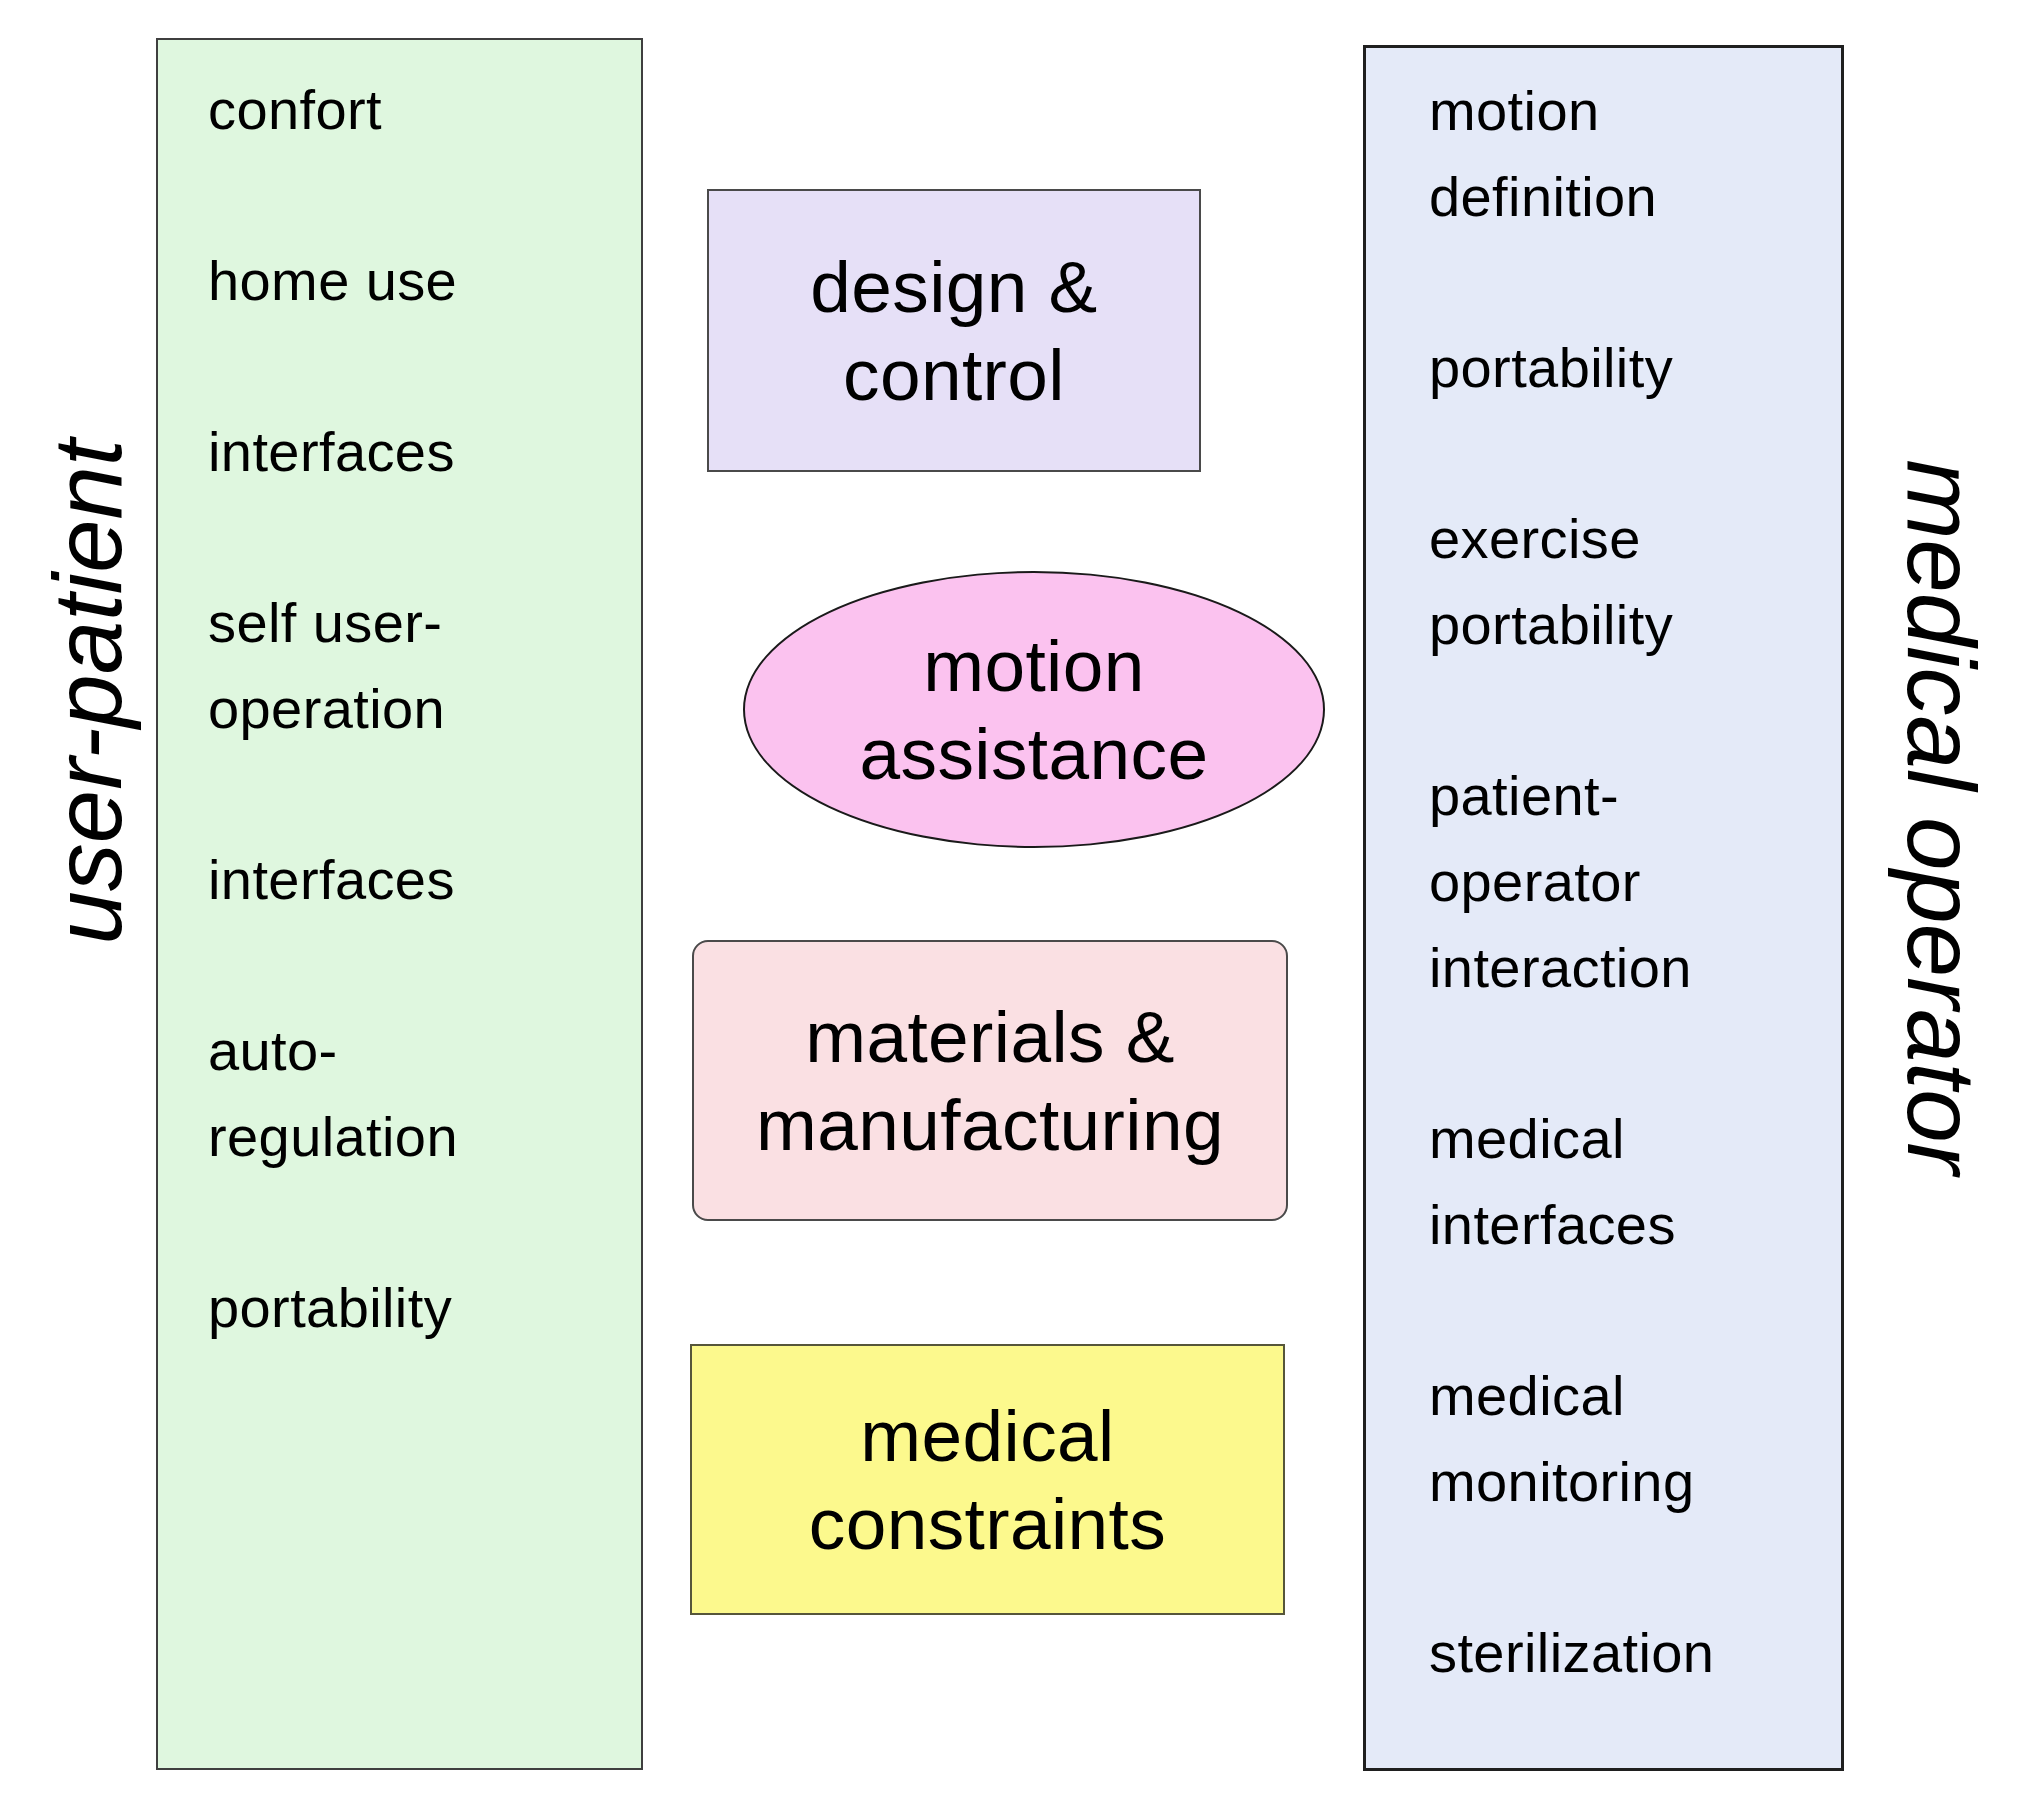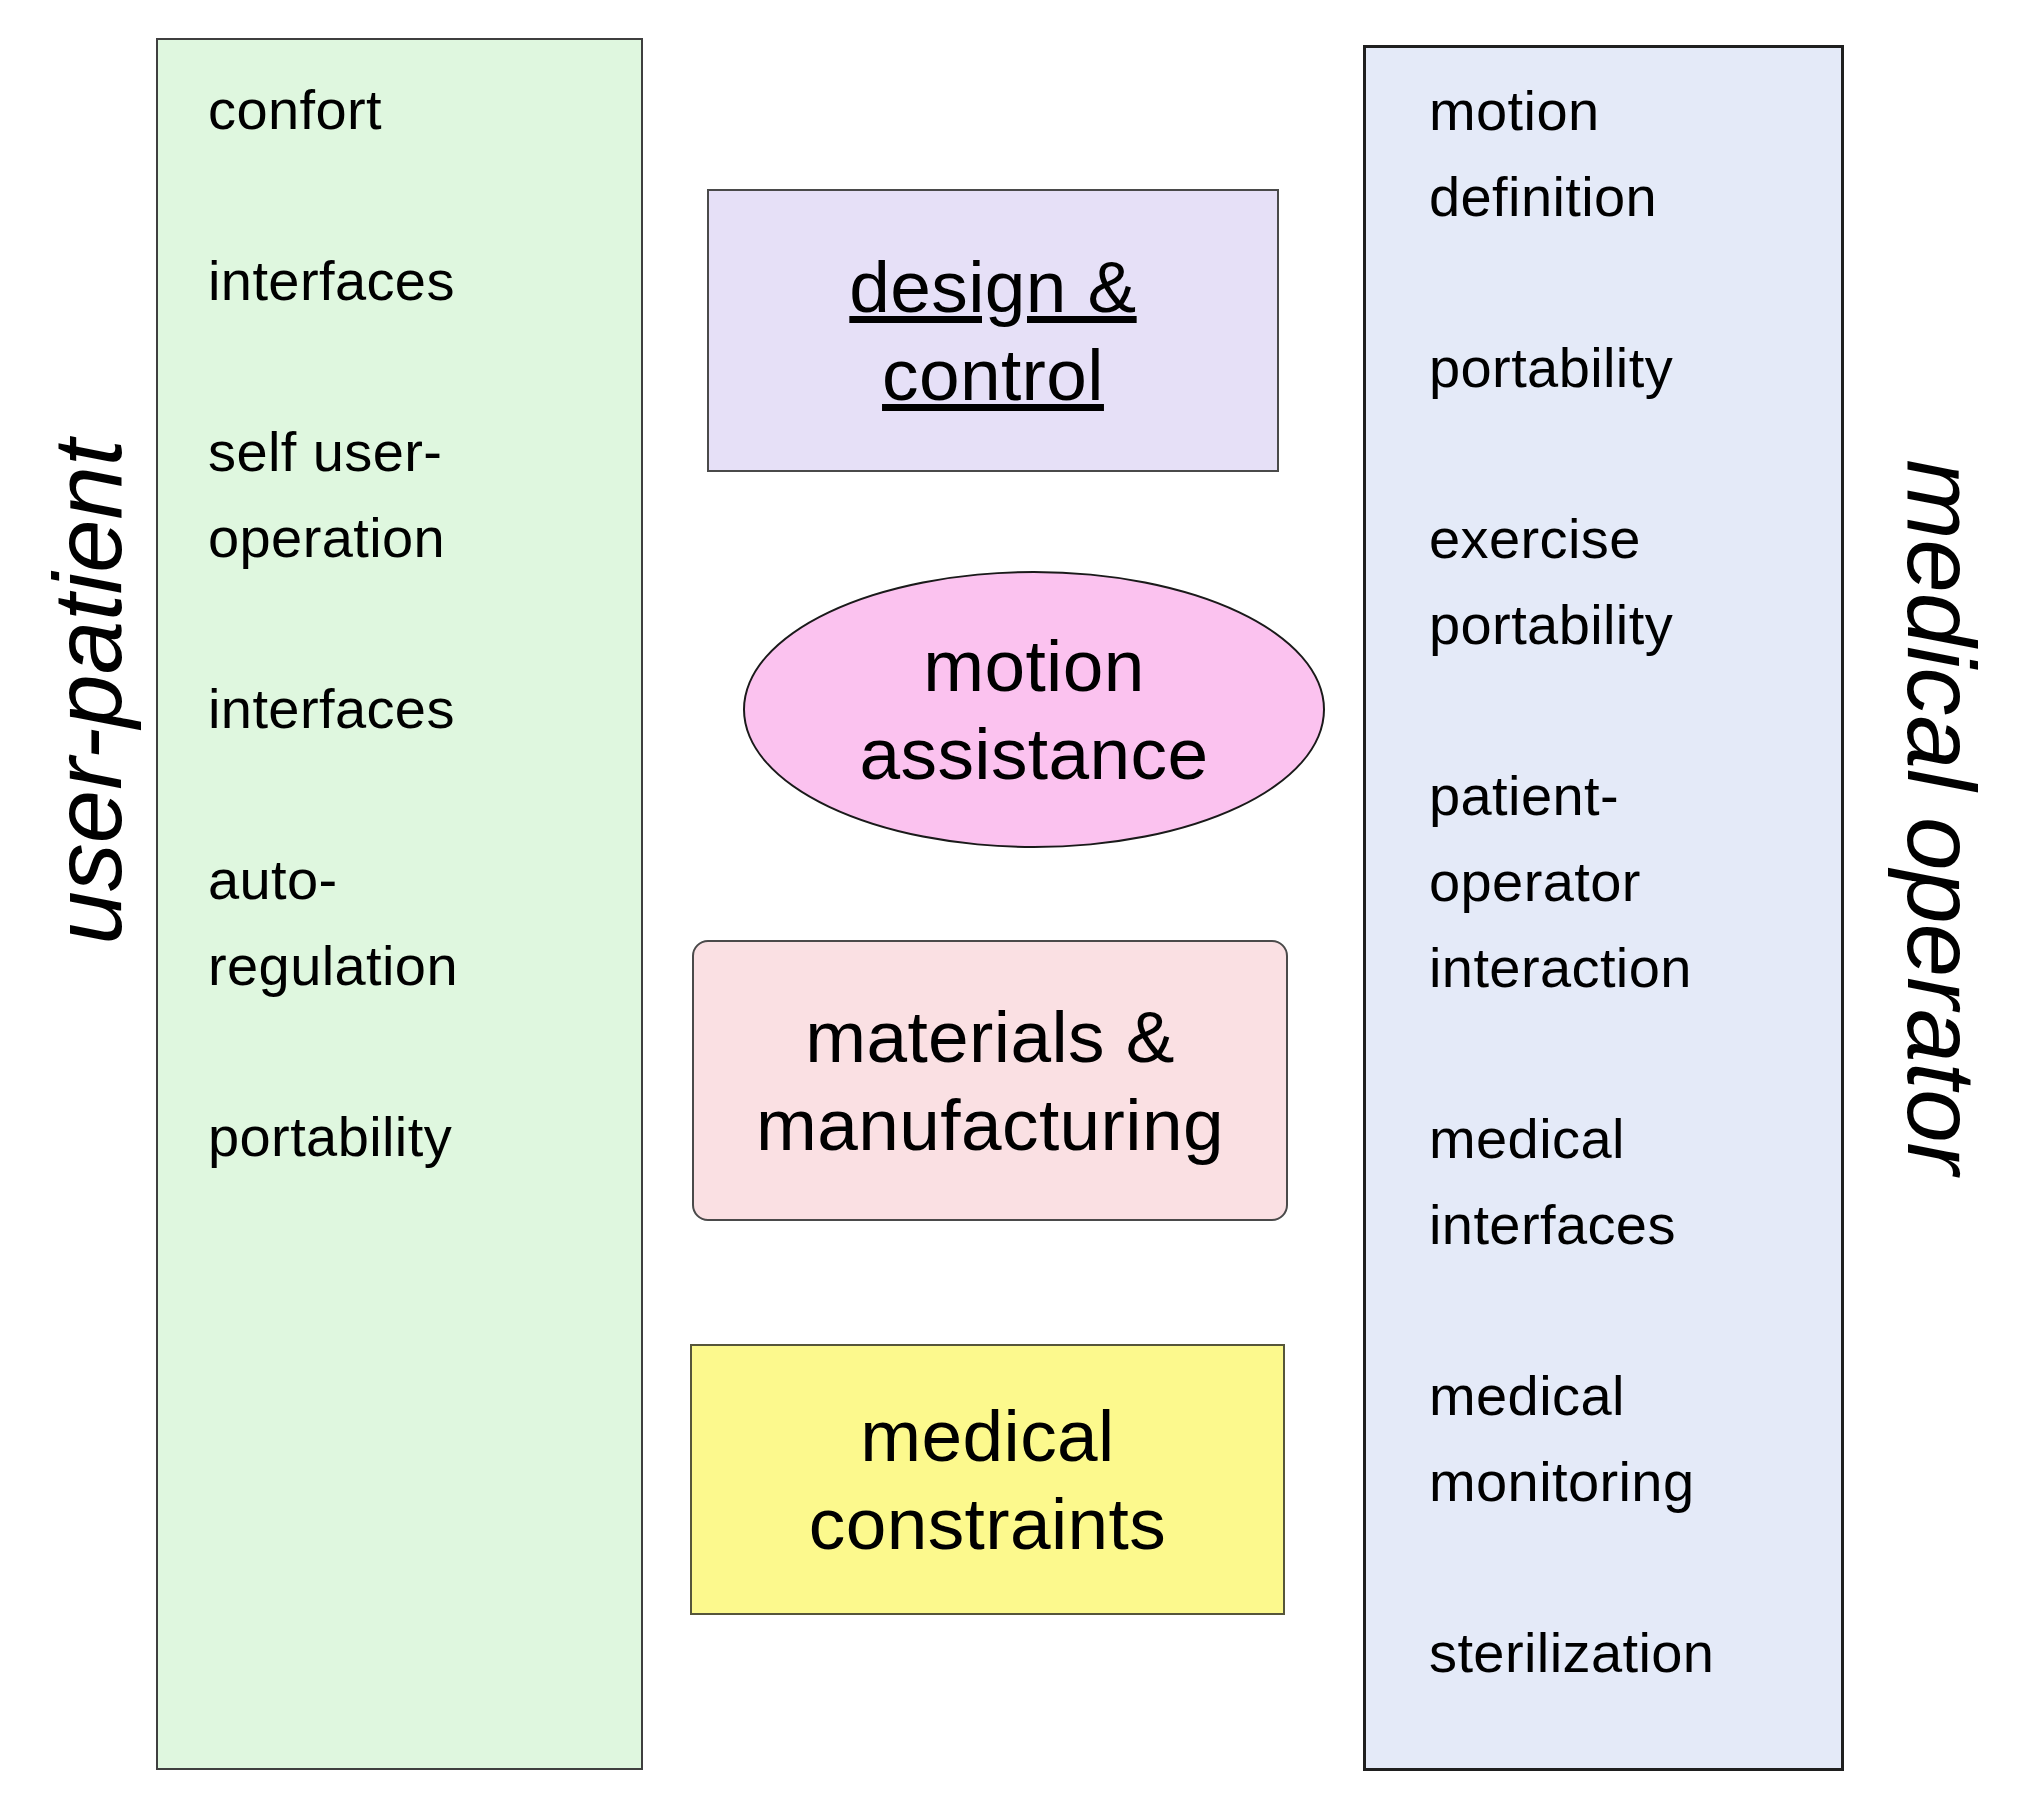--- a/index.html
+++ b/index.html
@@ -57,24 +57,23 @@
     justify-content: center;
     text-align: center;
     font-size: 73px;
     line-height: 88px;
     white-space: pre-line;
     letter-spacing: 0.4px;
   }
   #design-control-box {
     left: 707px;
     top: 189px;
-    width: 572px;
+    width: 494px;
     height: 283px;
     border: 2.4px solid #4a4a4a;
-    text-decoration: underline;
   }
   #motion-assistance-ellipse {
     left: 743px;
     top: 571px;
     width: 582px;
     height: 277px;
     border: 2.4px solid #1a1a1a;
     border-radius: 50%;
   }
   #materials-manufacturing-box {
@@ -113,20 +112,21 @@
 </style>
 </head>
 <body>
 
 <div id="canvas">
 
   <div class="vlabel" id="user-patient-label">user-patient</div>
 
   <div class="panel" id="user-patient-box" style="background-color: rgb(223, 247, 223);">
       <div class="list-item">confort</div>
+      <div class="list-item">home use</div>
       <div class="list-item">interfaces</div>
       <div class="list-item">self user-
 operation</div>
       <div class="list-item">interfaces</div>
       <div class="list-item">auto-
 regulation</div>
       <div class="list-item">portability</div>
     </div>
 
   <div class="node" id="design-control-box" style="background-color: rgb(230, 224, 247);">design &amp;

